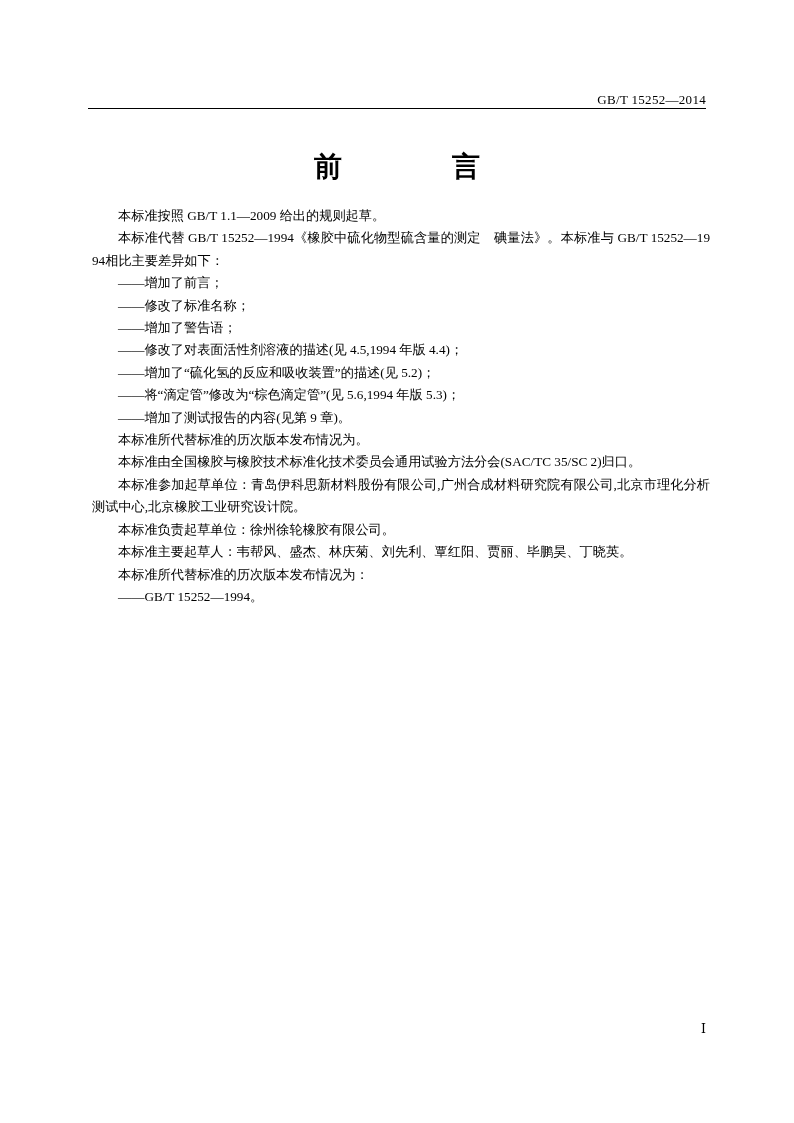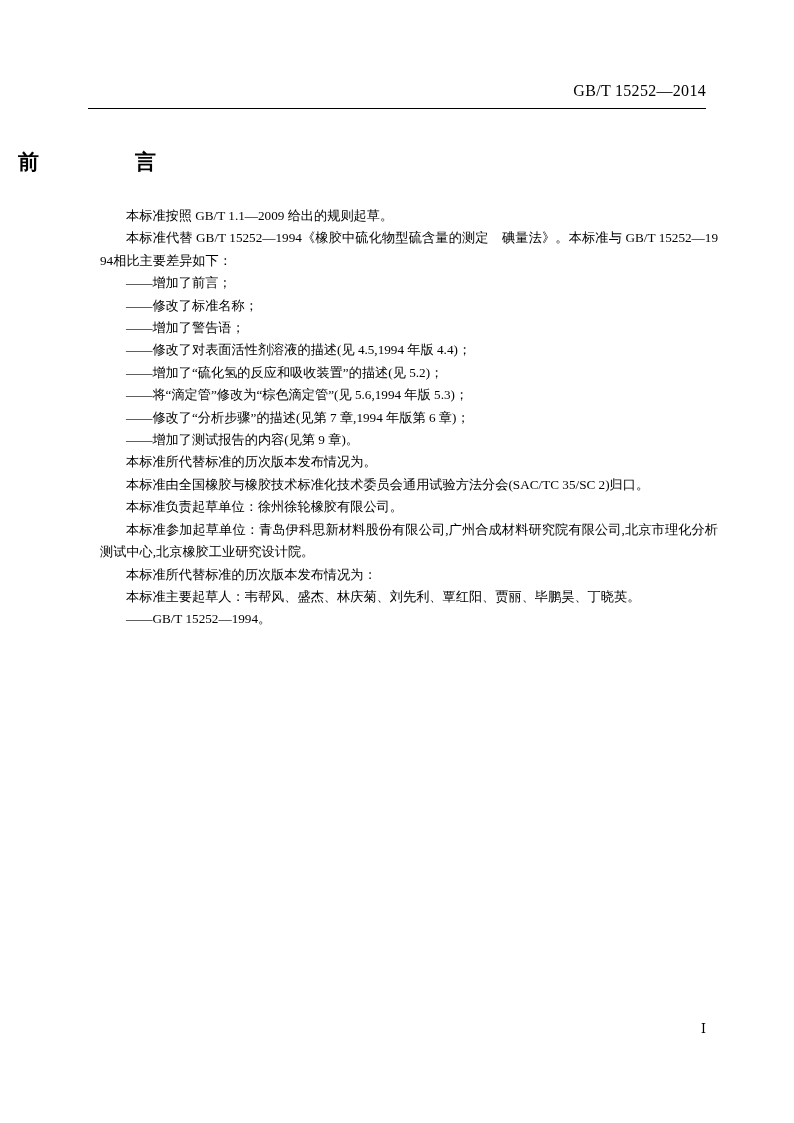--- a/index.html
+++ b/index.html
@@ -18,49 +18,49 @@
   .page {
     position: absolute;
     left: 0;
     top: 0;
     width: 794px;
     height: 1123px;
   }
   .header-code {
     position: absolute;
     right: 88px;
-    top: 82px;
-    font-size: 16px;
+    top: 92px;
+    font-size: 13px;
     letter-spacing: 0.3px;
     font-family: "Liberation Serif", "DejaVu Serif", serif;
     white-space: nowrap;
   }
   .rule {
     position: absolute;
     left: 88px;
     right: 88px;
     top: 108px;
     height: 1px;
     background: #000000;
   }
   .doc-title {
     position: absolute;
     left: 0;
     right: 0;
     top: 148px;
-    text-align: left;
-    font-size: 21px;
+    text-align: center;
+    font-size: 28px;
     font-weight: bold;
     letter-spacing: 18px;
     text-indent: 18px;
     font-family: "DejaVu Sans", "Liberation Sans", sans-serif;
   }
   .body-block {
     position: absolute;
-    left: 100px;
+    left: 92px;
     top: 205px;
     width: 618px;
     font-size: 13.2px;
     line-height: 22.4px;
   }
   .p {
     margin: 0;
     text-indent: 26px;
     text-align: justify;
     word-break: break-all;
@@ -94,29 +94,28 @@
 
     <p class="p">本标准按照 GB/T 1.1—2009 给出的规则起草。</p>
     <p class="p">本标准代替 GB/T 15252—1994《橡胶中硫化物型硫含量的测定　碘量法》。本标准与 GB/T 15252—1994相比主要差异如下：</p>
 
     <p class="dash-item">——增加了前言；</p>
     <p class="dash-item">——修改了标准名称；</p>
     <p class="dash-item">——增加了警告语；</p>
     <p class="dash-item">——修改了对表面活性剂溶液的描述(见 4.5,1994 年版 4.4)；</p>
     <p class="dash-item">——增加了“硫化氢的反应和吸收装置”的描述(见 5.2)；</p>
     <p class="dash-item">——将“滴定管”修改为“棕色滴定管”(见 5.6,1994 年版 5.3)；</p>
-    <p class="dash-item">——修改了“分析步骤”的描述(见第 7 章,1994 年版第 6 章)；</p>
     <p class="dash-item">——增加了测试报告的内容(见第 9 章)。</p>
 
     <p class="p">本标准所代替标准的历次版本发布情况为。</p>
     <p class="p">本标准由全国橡胶与橡胶技术标准化技术委员会通用试验方法分会(SAC/TC 35/SC 2)归口。</p>
+    <p class="p">本标准参加起草单位：青岛伊科思新材料股份有限公司,广州合成材料研究院有限公司,北京市理化分析测试中心,北京橡胶工业研究设计院。</p>
     <p class="p">本标准负责起草单位：徐州徐轮橡胶有限公司。</p>
-    <p class="p">本标准参加起草单位：青岛伊科思新材料股份有限公司,广州合成材料研究院有限公司,北京市理化分析测试中心,北京橡胶工业研究设计院。</p>
+    <p class="p">本标准主要起草人：韦帮风、盛杰、林庆菊、刘先利、覃红阳、贾丽、毕鹏昊、丁晓英。</p>
     <p class="p">本标准所代替标准的历次版本发布情况为：</p>
-    <p class="p">本标准主要起草人：韦帮风、盛杰、林庆菊、刘先利、覃红阳、贾丽、毕鹏昊、丁晓英。</p>
 
     <p class="dash-item">——GB/T 15252—1994。</p>
 
   </div>
 
   <div class="footer-page">Ⅰ</div>
 
 </div>
 
 </body></html>

